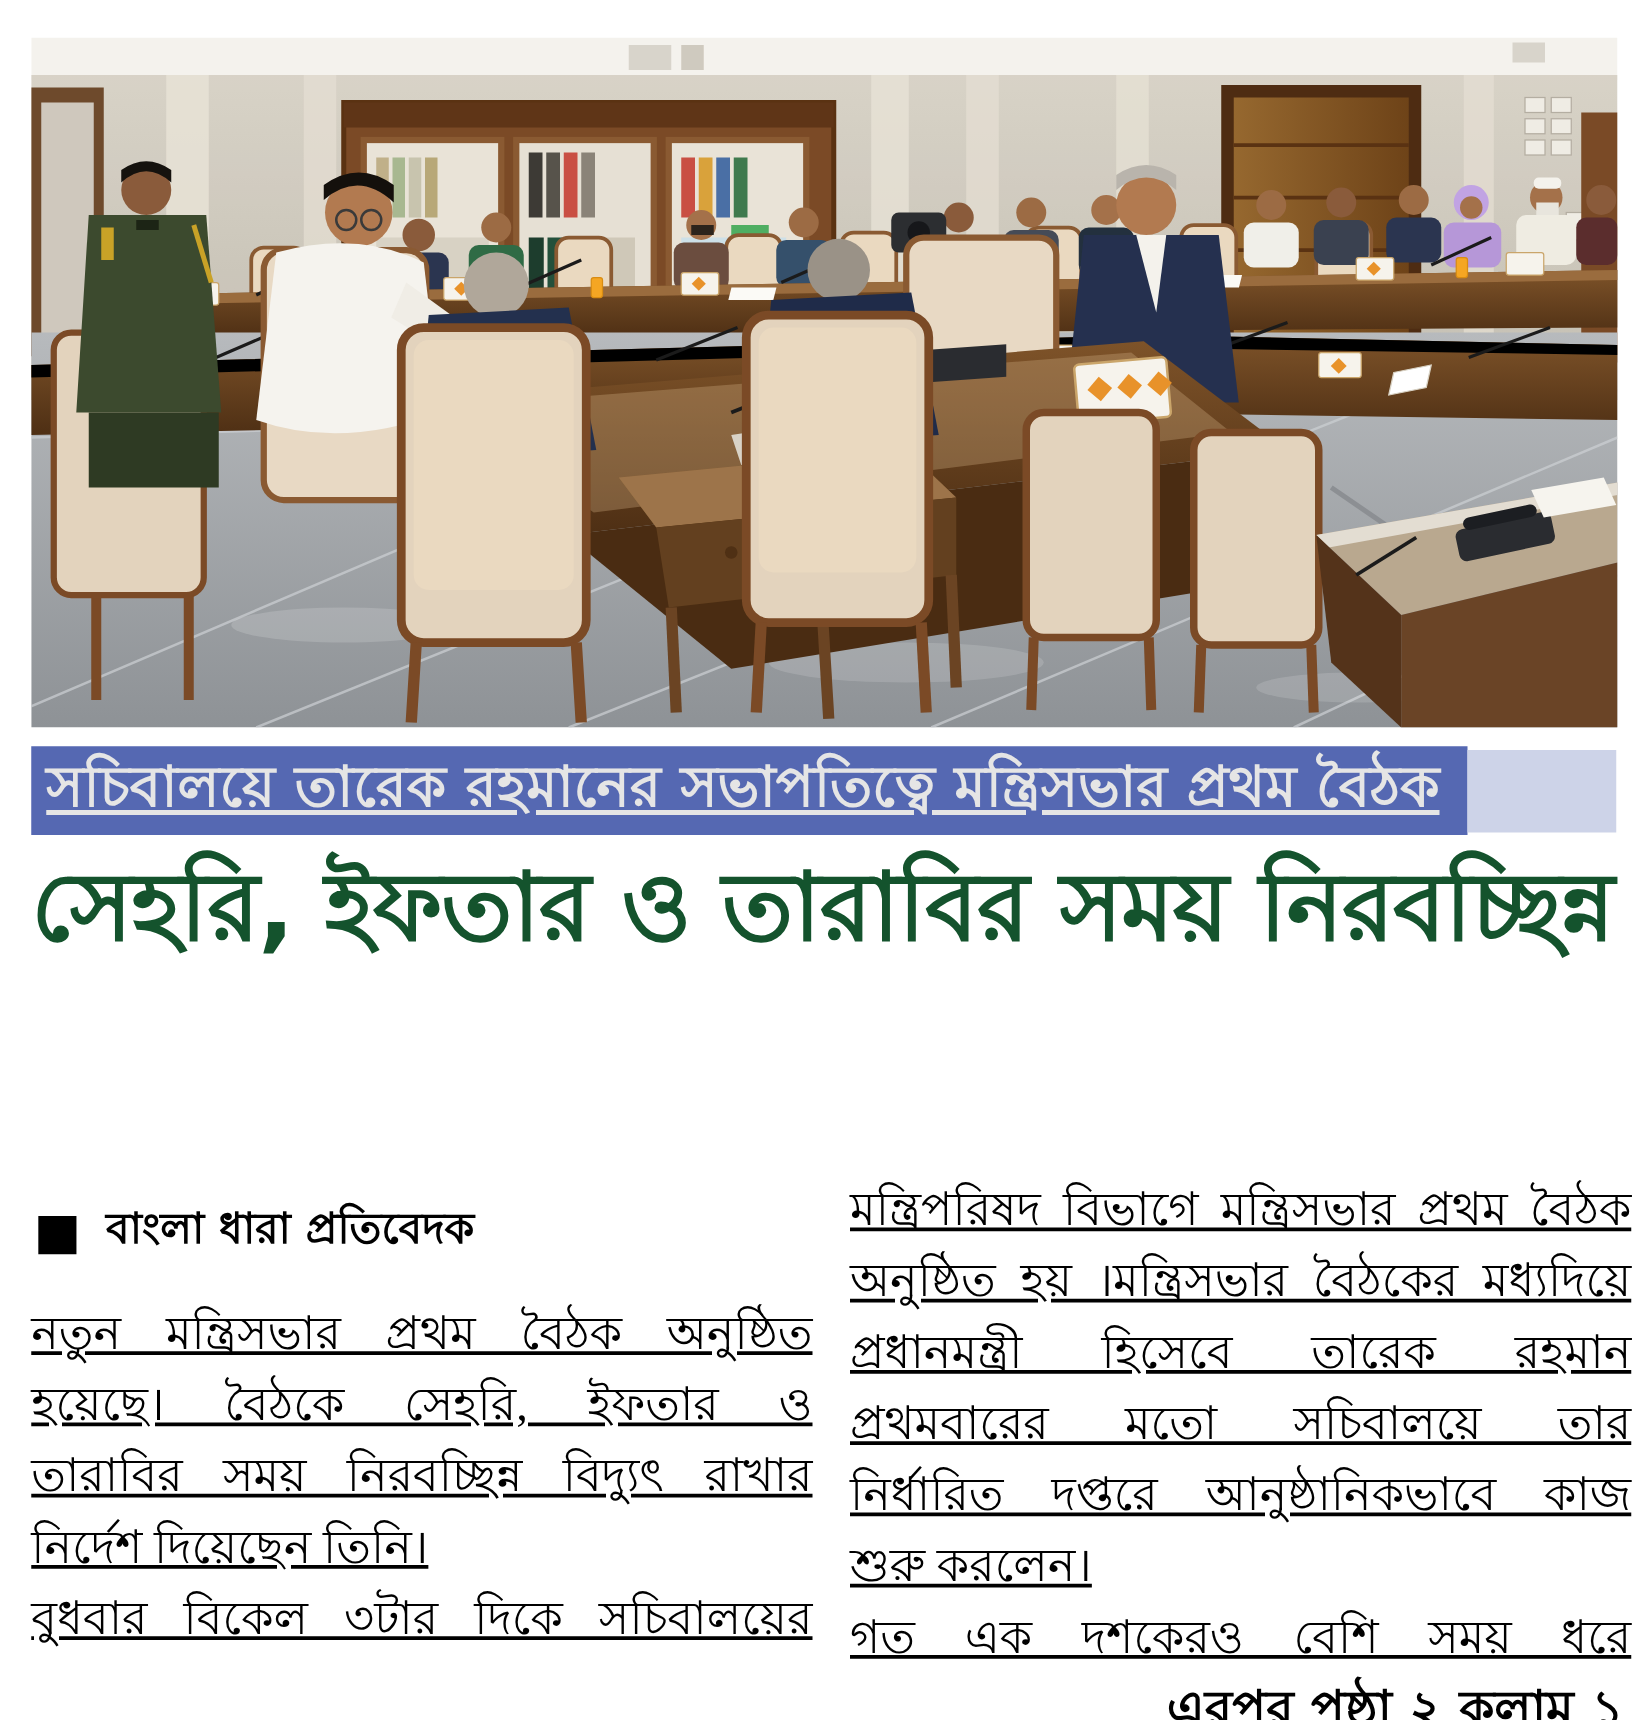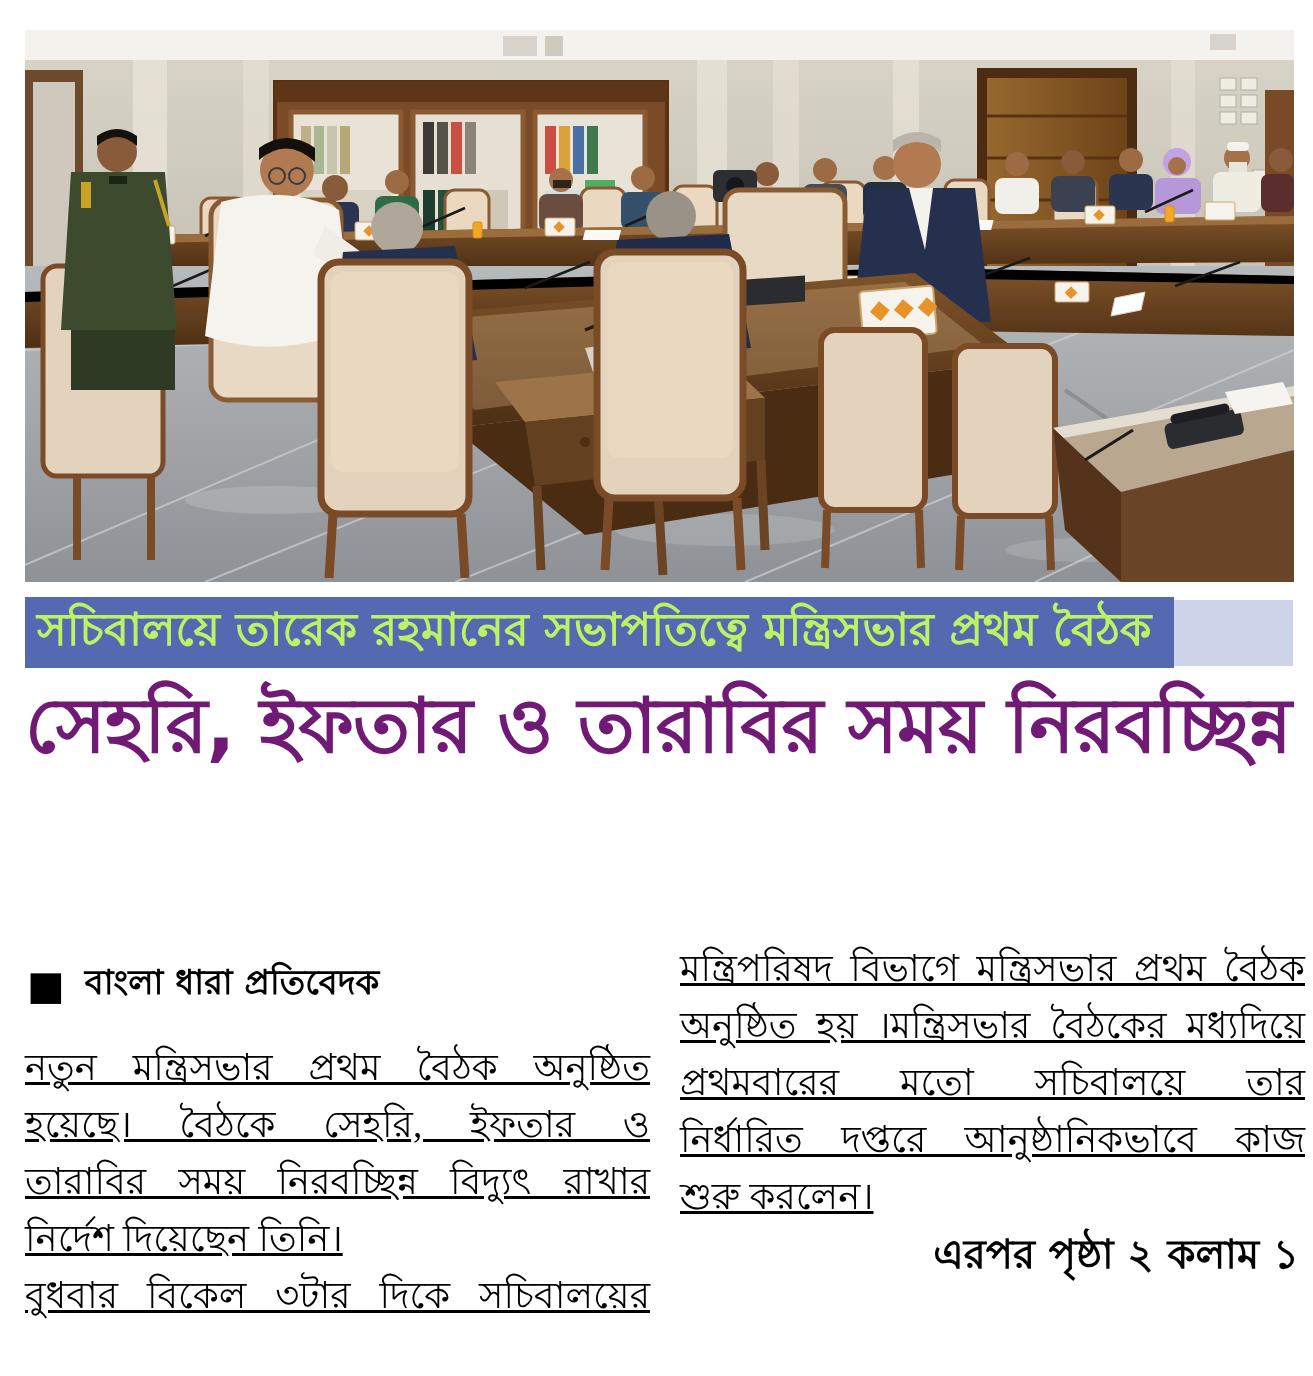--- a/index.html
+++ b/index.html
@@ -1,26 +1,26 @@
 <!DOCTYPE html>
 <html><head>
 <meta charset="utf-8">
 <style>
   html,body{margin:0;padding:0;background:#ffffff;}
   .page{position:relative;width:1313px;height:1376px;background:#ffffff;overflow:hidden;
         font-family:"Liberation Serif","DejaVu Serif",serif;color:#000;}
   .photo{position:absolute;left:25px;top:30px;width:1269px;height:552px;}
   .photo svg{display:block;width:100%;height:100%;}
   .kicker{position:absolute;left:25px;top:597px;width:1268px;height:71px;display:flex;}
-  .kicker-main{width:1228px;height:71px;background:#5568b2;color:#bef264;display:flex;align-items:center;
+  .kicker-main{width:1228px;height:71px;background:#5568b2;color:#e5e5e5;display:flex;align-items:center;
         padding-left:12px;box-sizing:border-box;font-family:"DejaVu Sans","Liberation Sans",sans-serif;
-        font-weight:700;font-size:45px;white-space:nowrap;overflow:hidden;}
+        font-weight:700;font-size:45px;white-space:nowrap;overflow:hidden;text-decoration:underline;}
   .kicker-tail{width:127px;height:66px;margin-top:3px;background:#cdd3e8;}
   .headline{position:absolute;left:25px;top:668px;width:1280px;
-        font-family:"DejaVu Sans","Liberation Sans",sans-serif;font-weight:800;color:#701a75;}
+        font-family:"DejaVu Sans","Liberation Sans",sans-serif;font-weight:800;color:#14532d;}
   .headline-line{font-size:76px;line-height:116px;white-space:nowrap;letter-spacing:-1px;}
   .columns{position:absolute;left:25px;top:940px;width:1280px;display:flex;gap:30px;}
   .col{width:625px;}
   .byline{display:flex;align-items:center;gap:20px;margin:16px 0 26px 2px;
         font-family:"DejaVu Sans","Liberation Sans",sans-serif;font-weight:700;font-size:34px;}
   .byline-sq{display:inline-block;font-size:40px;line-height:34px;}
   .t-line{font-size:37px;line-height:57px;text-align:justify;text-align-last:justify;white-space:normal;text-decoration:underline;}
   .t-line.para-end{text-align-last:left;}
   .jump-line{font-size:40px;line-height:58px;font-weight:700;text-align:right;
         font-family:"DejaVu Sans","Liberation Sans",sans-serif;padding-right:6px;}
@@ -443,21 +443,23 @@
           <div class="t-line">হয়েছে। বৈঠকে সেহরি, ইফতার ও</div>
           <div class="t-line">তারাবির সময় নিরবচ্ছিন্ন বিদ্যুৎ রাখার</div>
           <div class="t-line para-end">নির্দেশ দিয়েছেন তিনি।</div>
           <div class="t-line">বুধবার বিকেল ৩টার দিকে সচিবালয়ের</div>
         </div>
     </div>
     <div class="col">
       <div>
           <div class="t-line">মন্ত্রিপরিষদ বিভাগে মন্ত্রিসভার প্রথম বৈঠক</div>
           <div class="t-line">অনুষ্ঠিত হয় ।মন্ত্রিসভার বৈঠকের মধ্যদিয়ে</div>
+          <div class="t-line">প্রধানমন্ত্রী হিসেবে তারেক রহমান</div>
           <div class="t-line">প্রথমবারের মতো সচিবালয়ে তার</div>
           <div class="t-line">নির্ধারিত দপ্তরে আনুষ্ঠানিকভাবে কাজ</div>
           <div class="t-line para-end">শুরু করলেন।</div>
+          <div class="t-line">গত এক দশকেরও বেশি সময় ধরে</div>
         </div>
       <div class="jump-line">এরপর পৃষ্ঠা ২ কলাম ১</div>
     </div>
   </div>
 
 </div>
 
 </body></html>

